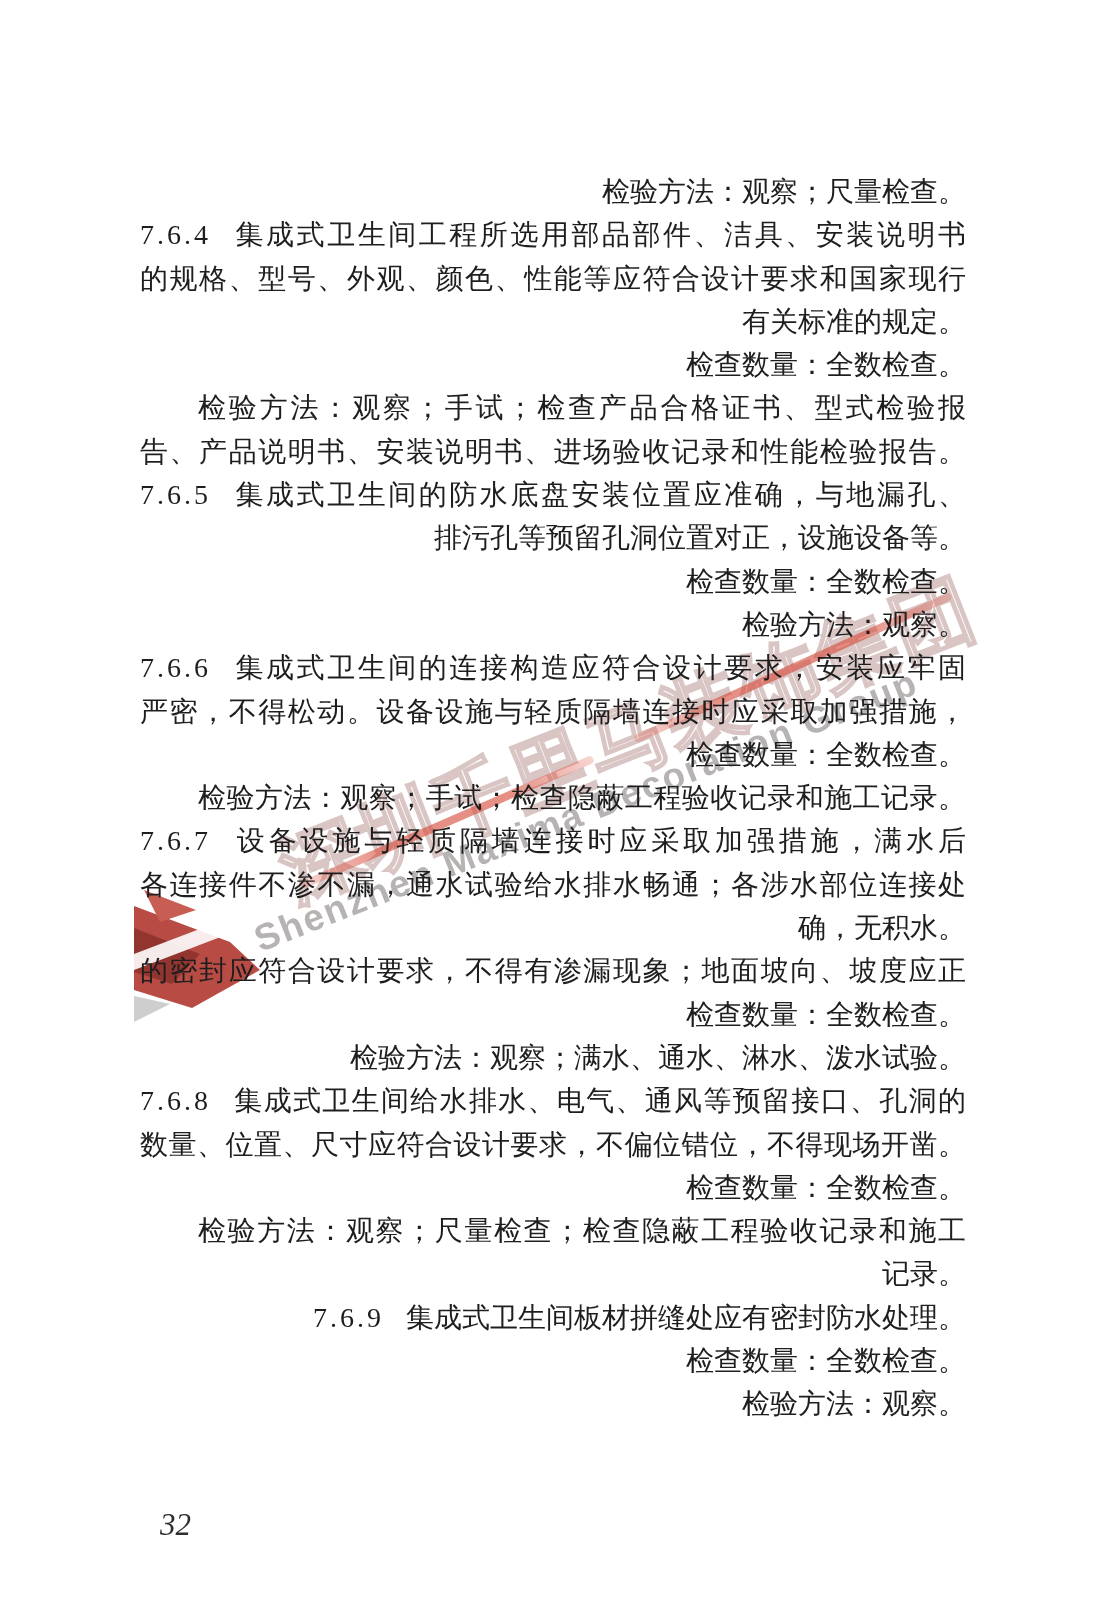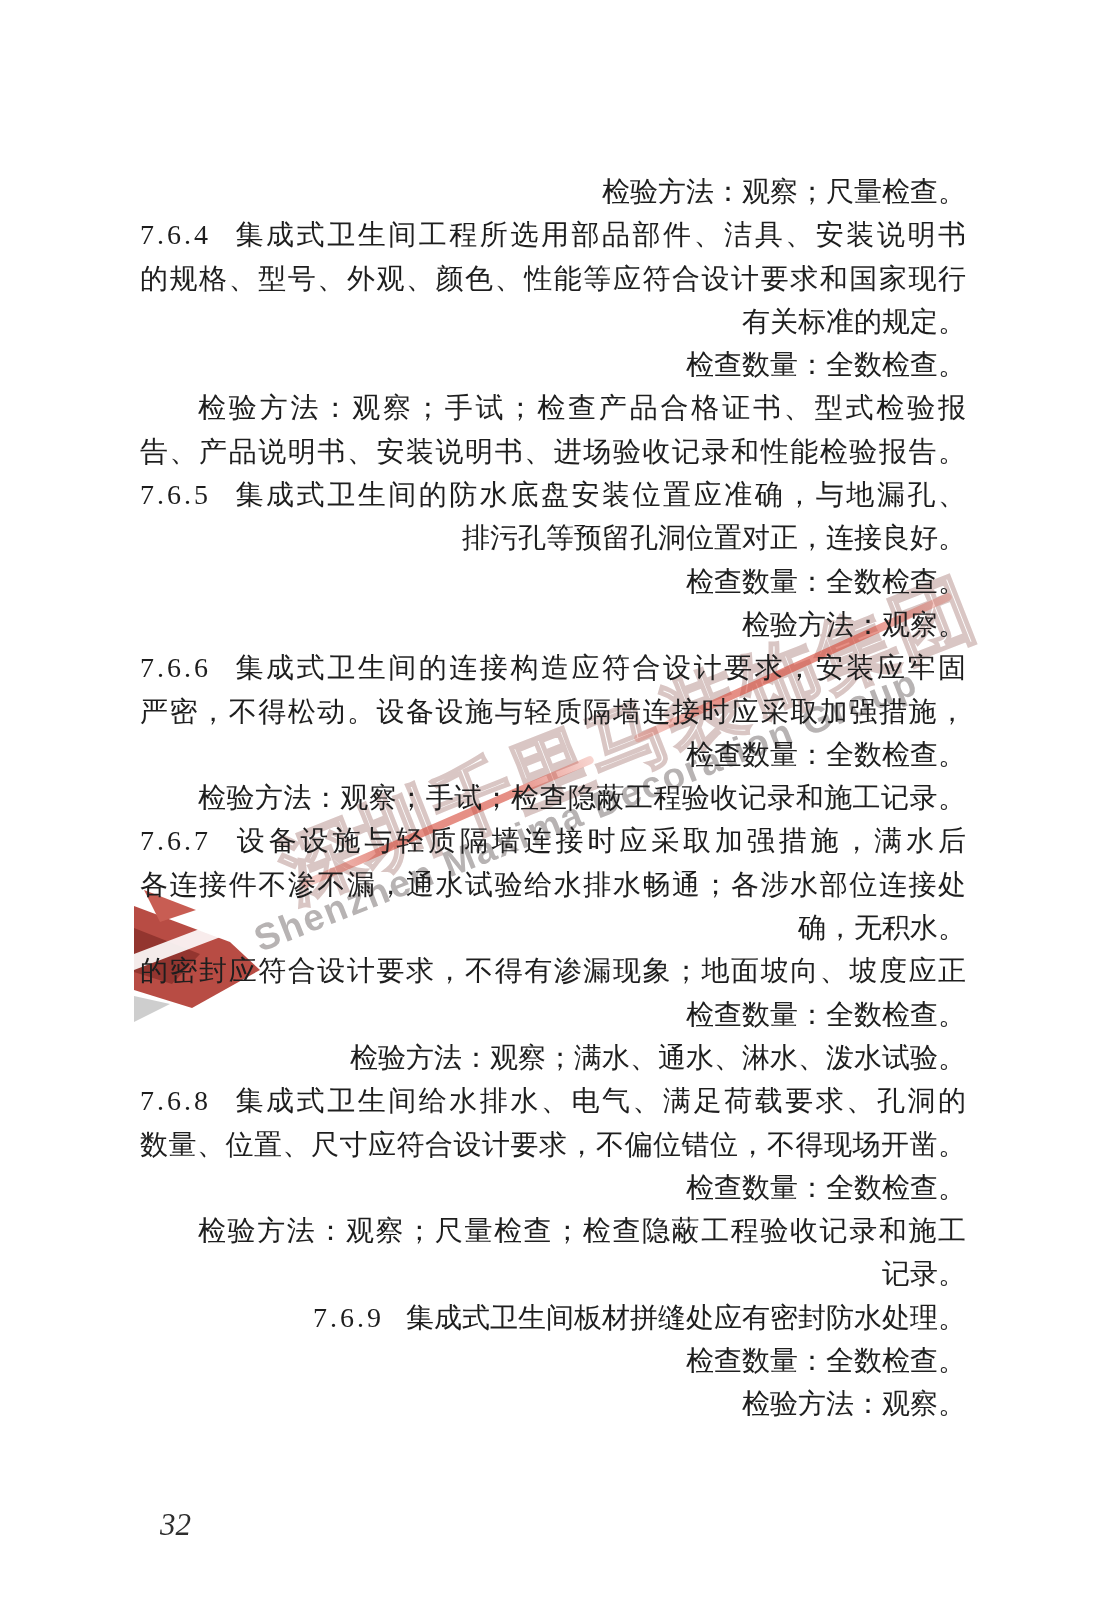--- a/index.html
+++ b/index.html
@@ -86,34 +86,34 @@
 
   <main class="text-block" id="lines">
       <div class="ln indent"><span>检验方法：观察；尺量检查。</span></div>
       <div class="ln fill"><span class="num">7.6.4</span><span>集成式卫生间工程所选用部品部件、洁具、安装说明书</span></div>
       <div class="ln fill"><span>的规格、型号、外观、颜色、性能等应符合设计要求和国家现行</span></div>
       <div class="ln"><span>有关标准的规定。</span></div>
       <div class="ln indent"><span>检查数量：全数检查。</span></div>
       <div class="ln indent fill"><span>检验方法：观察；手试；检查产品合格证书、型式检验报</span></div>
       <div class="ln fill"><span>告、产品说明书、安装说明书、进场验收记录和性能检验报告。</span></div>
       <div class="ln fill"><span class="num">7.6.5</span><span>集成式卫生间的防水底盘安装位置应准确，与地漏孔、</span></div>
-      <div class="ln"><span>排污孔等预留孔洞位置对正，连接良好。</span></div>
+      <div class="ln"><span>排污孔等预留孔洞位置对正，设施设备等。</span></div>
       <div class="ln indent"><span>检查数量：全数检查。</span></div>
       <div class="ln indent"><span>检验方法：观察。</span></div>
       <div class="ln fill"><span class="num">7.6.6</span><span>集成式卫生间的连接构造应符合设计要求，安装应牢固</span></div>
       <div class="ln fill"><span>严密，不得松动。设备设施与轻质隔墙连接时应采取加强措施，</span></div>
       <div class="ln indent"><span>检查数量：全数检查。</span></div>
       <div class="ln indent fill"><span>检验方法：观察；手试；检查隐蔽工程验收记录和施工记录。</span></div>
       <div class="ln fill"><span class="num">7.6.7</span><span>设备设施与轻质隔墙连接时应采取加强措施，满水后</span></div>
       <div class="ln fill"><span>各连接件不渗不漏，通水试验给水排水畅通；各涉水部位连接处</span></div>
       <div class="ln"><span>确，无积水。</span></div>
       <div class="ln fill"><span>的密封应符合设计要求，不得有渗漏现象；地面坡向、坡度应正</span></div>
       <div class="ln indent"><span>检查数量：全数检查。</span></div>
       <div class="ln indent"><span>检验方法：观察；满水、通水、淋水、泼水试验。</span></div>
-      <div class="ln fill"><span class="num">7.6.8</span><span>集成式卫生间给水排水、电气、满足荷载要求、孔洞的</span></div>
+      <div class="ln fill"><span class="num">7.6.8</span><span>集成式卫生间给水排水、电气、通风等预留接口、孔洞的</span></div>
       <div class="ln fill"><span>数量、位置、尺寸应符合设计要求，不偏位错位，不得现场开凿。</span></div>
       <div class="ln indent"><span>检查数量：全数检查。</span></div>
       <div class="ln indent fill"><span>检验方法：观察；尺量检查；检查隐蔽工程验收记录和施工</span></div>
       <div class="ln"><span>记录。</span></div>
       <div class="ln"><span class="num">7.6.9</span><span>集成式卫生间板材拼缝处应有密封防水处理。</span></div>
       <div class="ln indent"><span>检查数量：全数检查。</span></div>
       <div class="ln indent"><span>检验方法：观察。</span></div>
     </main>
 
   <div class="page-number">32</div>

